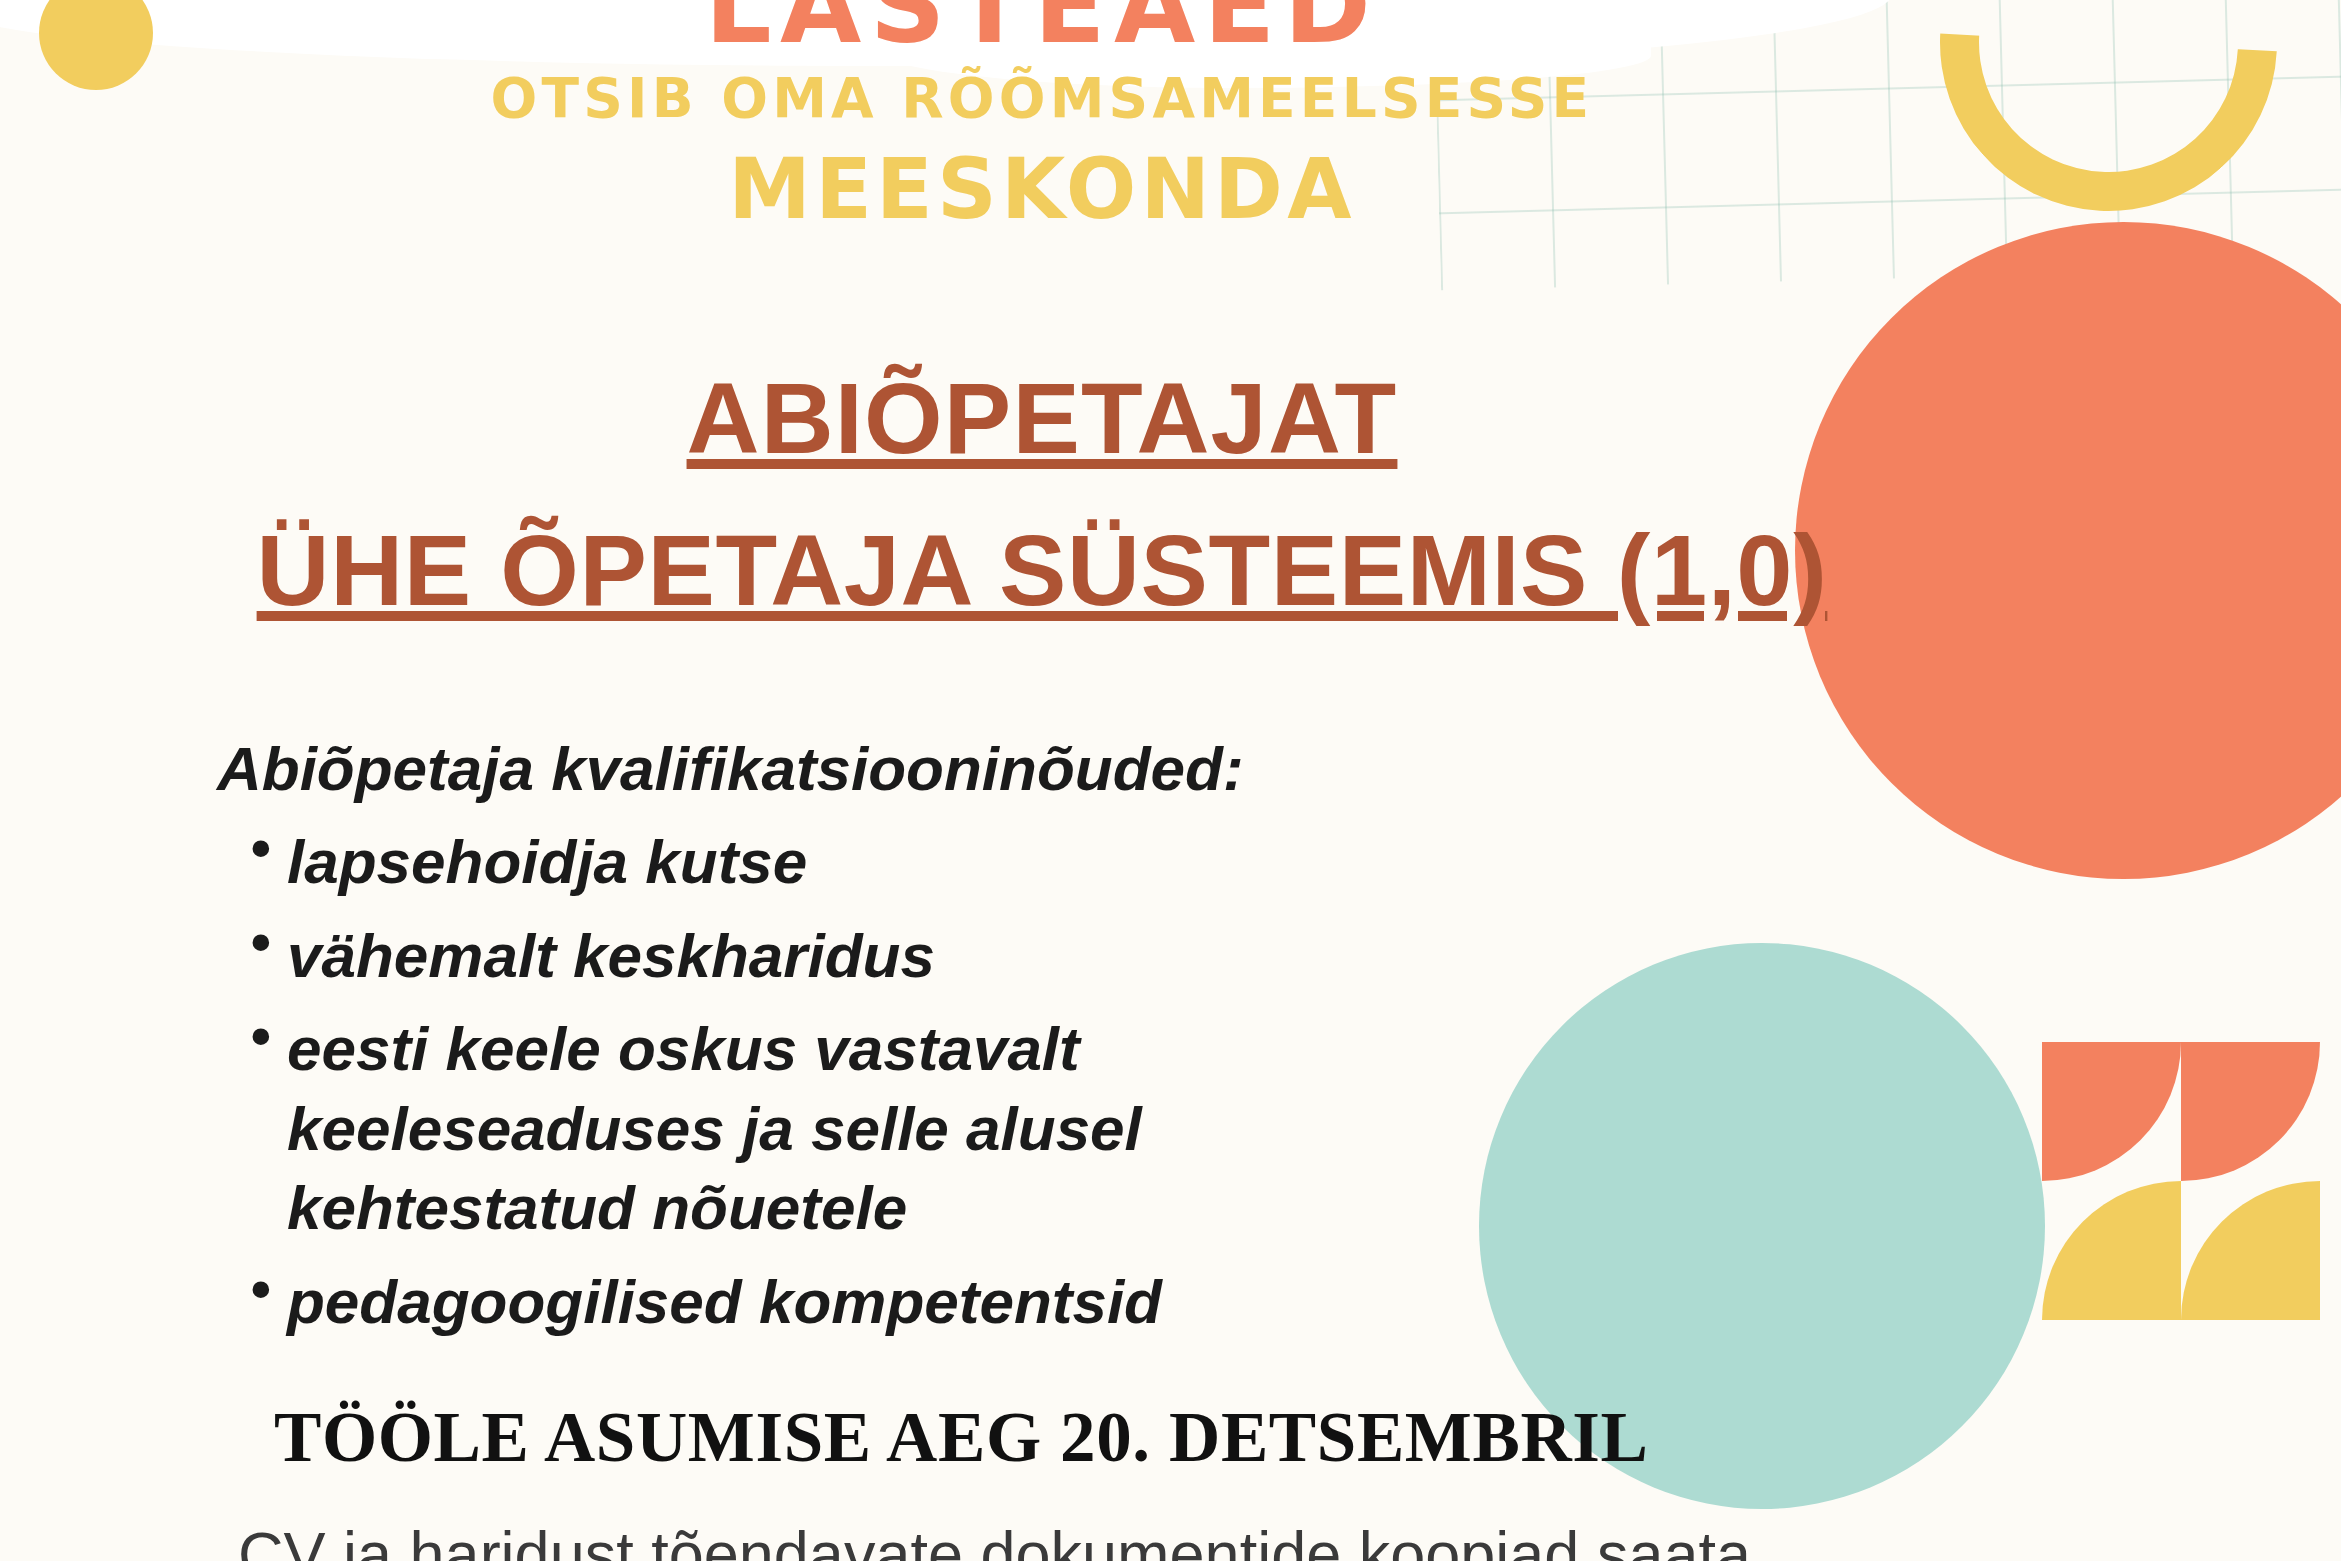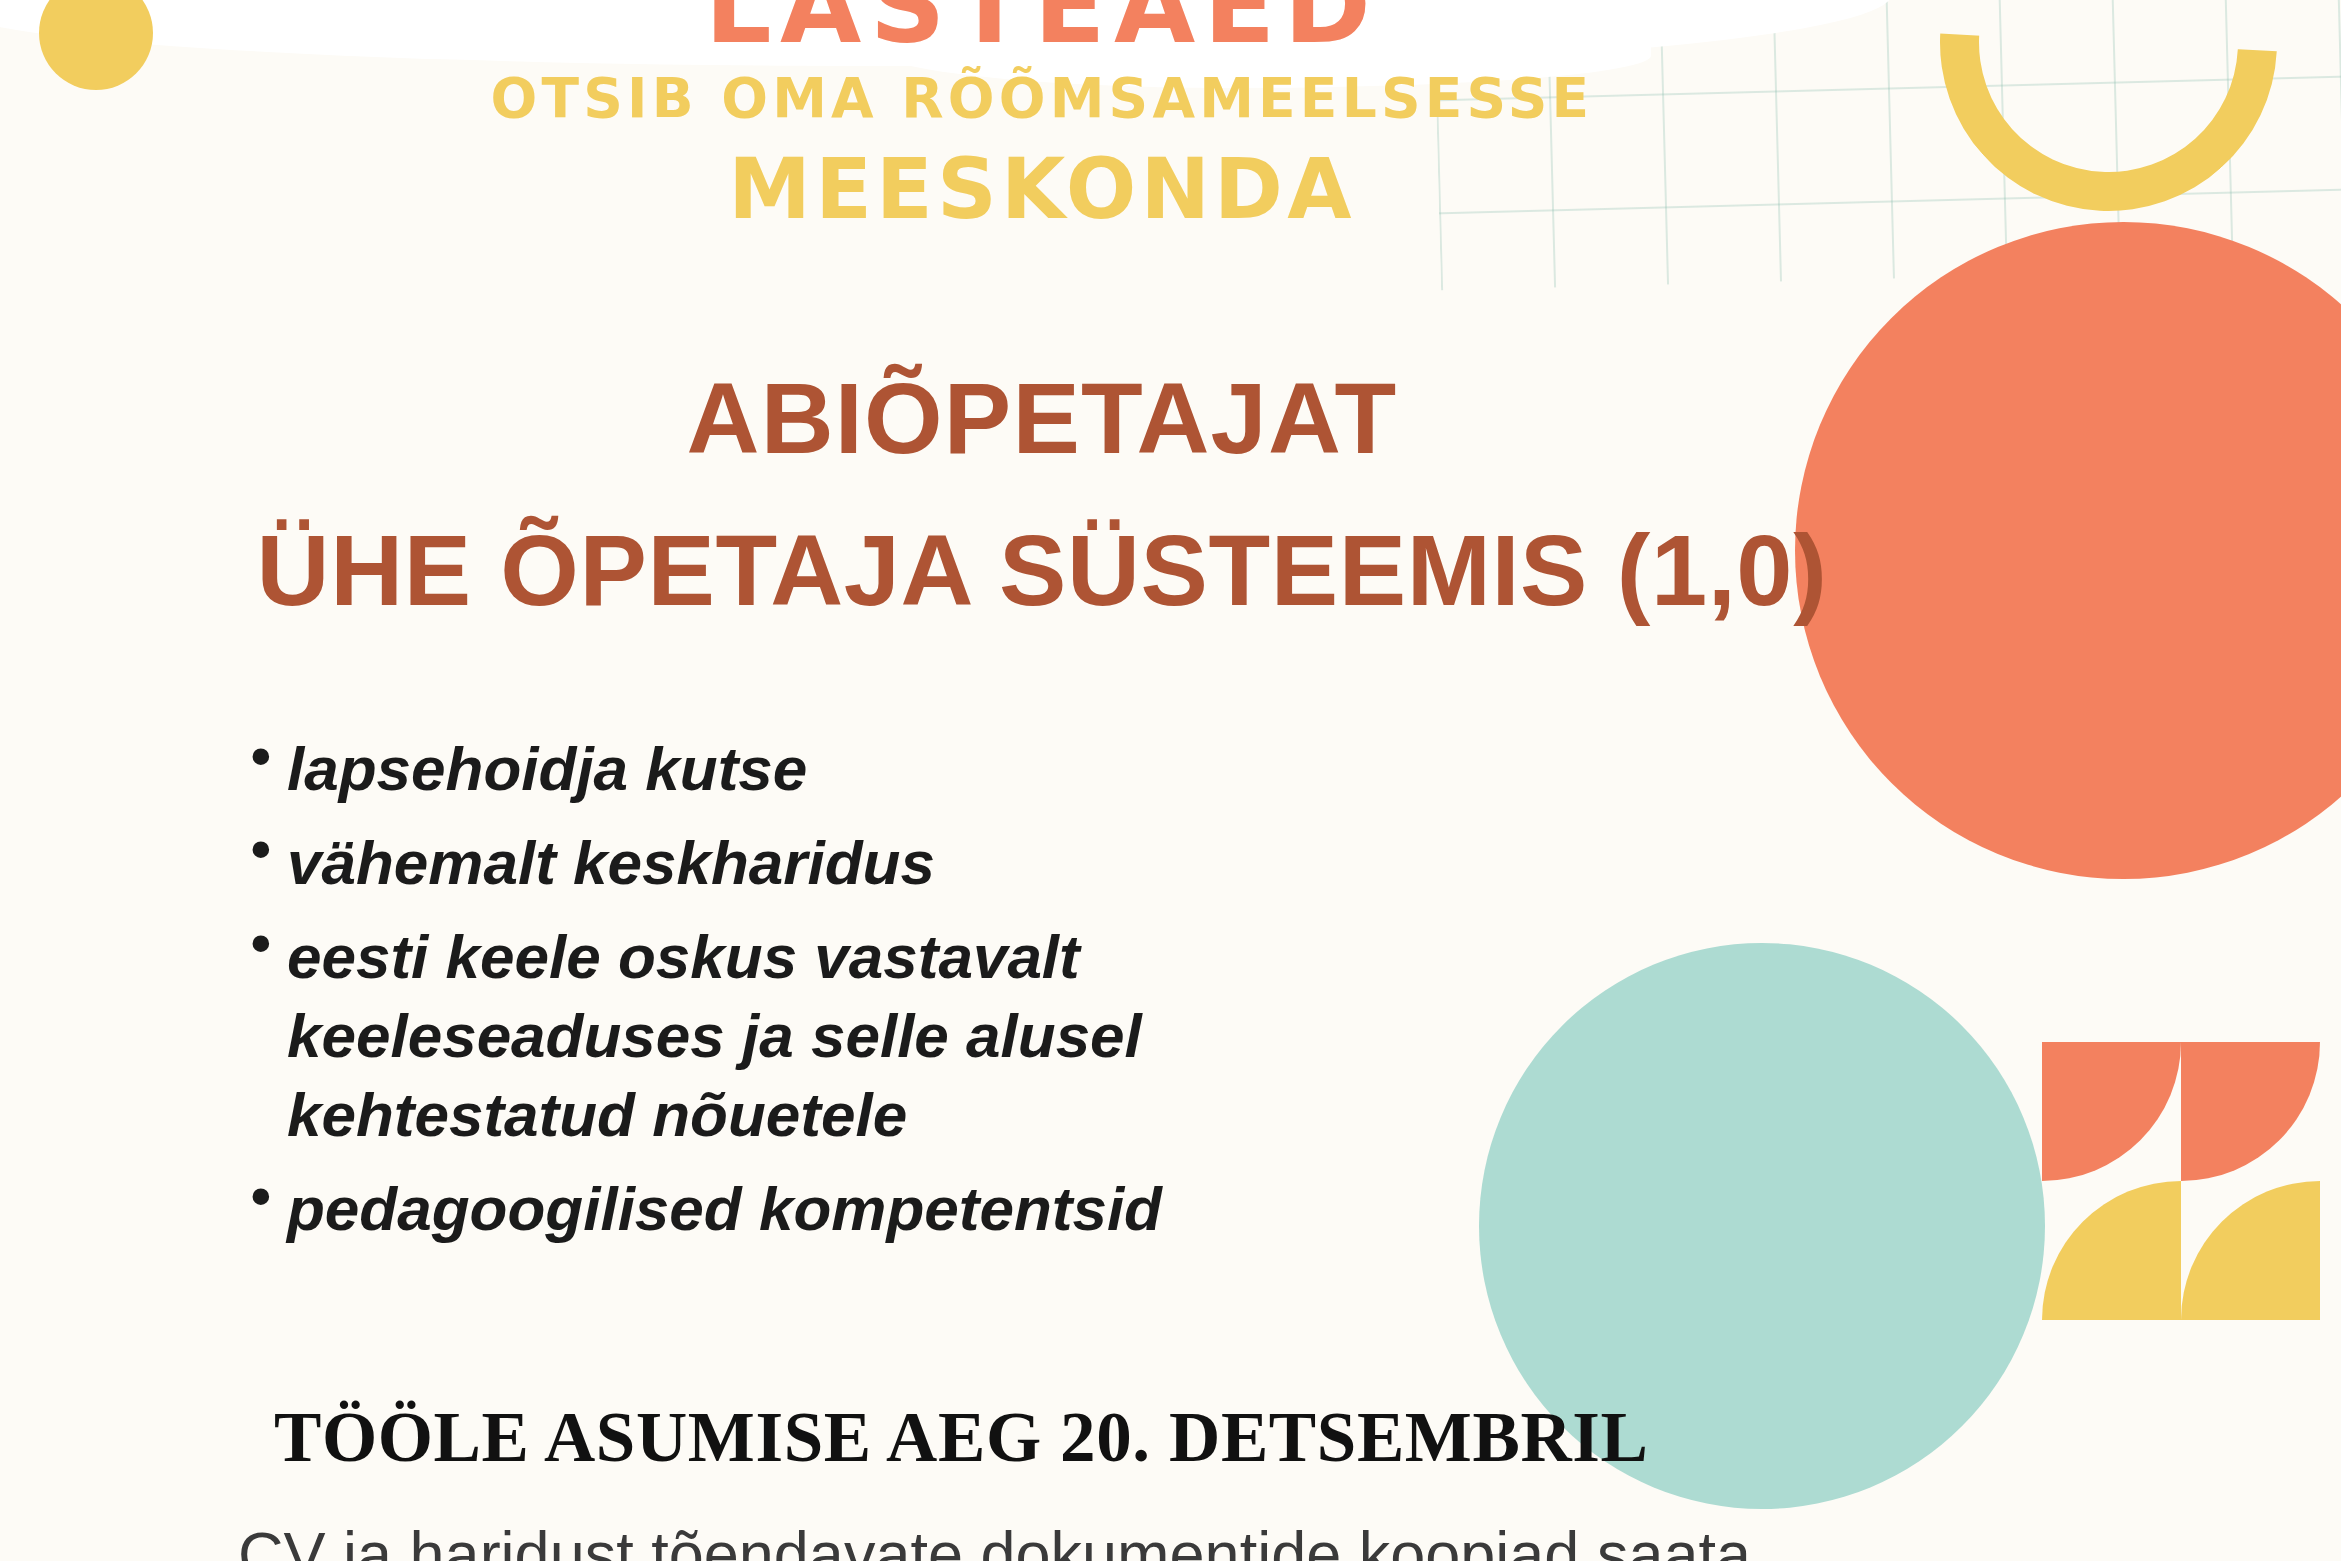--- a/index.html
+++ b/index.html
@@ -159,20 +159,21 @@
 
   .title-block {
     position: absolute;
     left: 0;
     top: 361px;
     width: 2084px;
     text-align: center;
     color: #ae5434;
     font-family: "Liberation Sans", sans-serif;
     font-weight: bold;
+    text-decoration: underline;
   }
   .title-l1 { font-size: 101px; letter-spacing: 1.2px; }
   .title-l2 { font-size: 101px; letter-spacing: 0.6px; margin-top: 37px; }
 
   .quals {
     position: absolute;
     left: 217px;
     top: 729px;
     width: 1277px;
     color: #1b1b1b;
@@ -249,20 +250,21 @@
     <div class="bubble-line l2">OTSIB OMA  RÕÕMSAMEELSESSE</div>
     <div class="bubble-line l3">MEESKONDA</div>
   </div>
 
   <div class="title-block">
     <div class="title-l1">ABIÕPETAJAT</div>
     <div class="title-l2">ÜHE ÕPETAJA SÜSTEEMIS (1,0)</div>
   </div>
 
   <div class="quals">
+    <div class="quals-heading">Abiõpetaja kvalifikatsiooninõuded:</div>
     <ul>
       <li>lapsehoidja kutse</li>
       <li>vähemalt keskharidus</li>
       <li>eesti keele oskus vastavalt keeleseaduses ja selle alusel kehtestatud nõuetele</li>
       <li>pedagoogilised kompetentsid</li>
     </ul>
   </div>
 
   <div class="start-date">TÖÖLE ASUMISE AEG 20. DETSEMBRIL</div>
 

